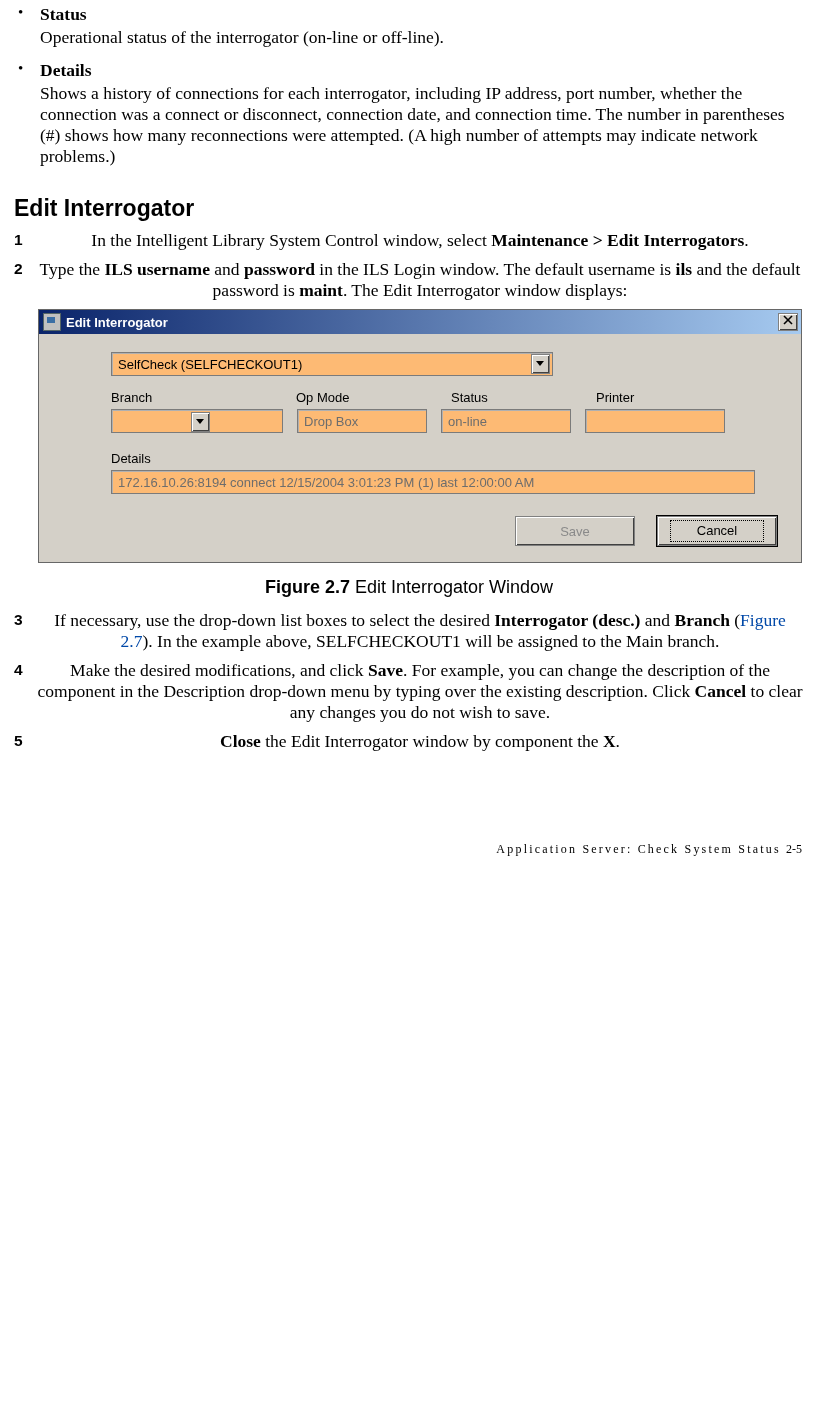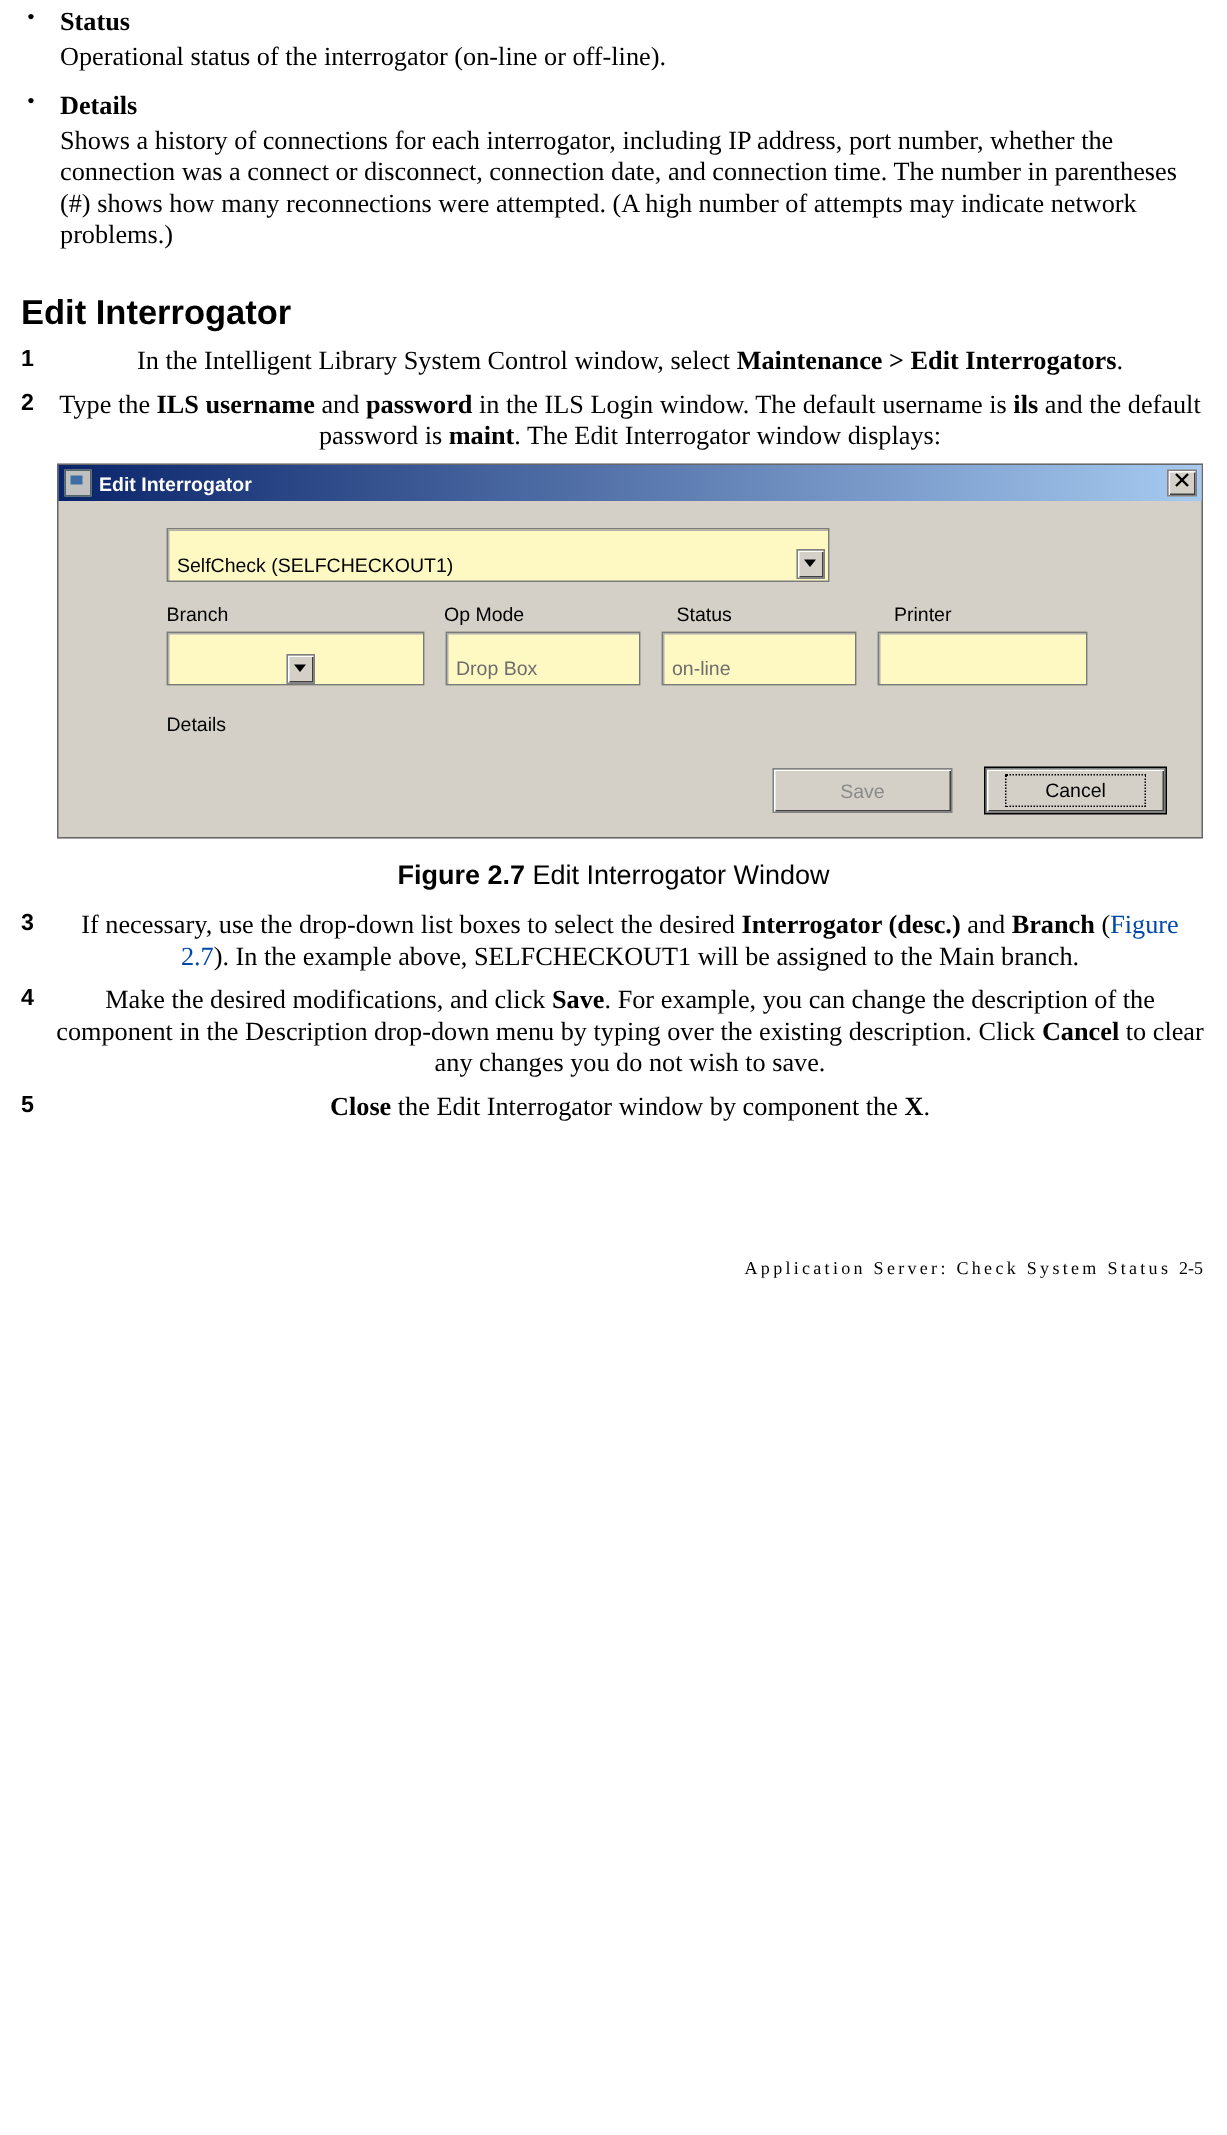--- a/index.html
+++ b/index.html
@@ -119,27 +119,27 @@
   .row-labels {
     display: flex;
     margin-top: 14px;
   }
   .row-labels > div { font-size: 13px; }
   .row-fields {
     display: flex;
     margin-top: 4px;
   }
   .combo, .textbox {
-    background: #fef9c3;
+    background: #fdba74;
     border: 1px solid #7b7b7b;
     box-shadow: inset 1px 1px 0 #b0b0b0;
     height: 22px;
     display: flex;
     align-items: center;
-    padding: 12px 4px 0 6px;
+    padding: 0 4px 0 6px;
     font-size: 13px;
     color: #000;
   }
   .combo.disabled, .textbox.disabled { color: #6d6d6d; }
   .combo .combo-text { flex: 1; white-space: nowrap; overflow: hidden; }
   .combo .combo-btn {
     width: 17px; height: 18px;
     background: #d4d0c8;
     border: 1px solid #808080;
     box-shadow: inset 1px 1px 0 #fff, inset -1px -1px 0 #404040;
@@ -279,20 +279,23 @@
         <div class="textbox disabled" style="width:118px;">
           <span>on-line</span>
         </div>
         <div style="width:14px;"></div>
         <div class="textbox" style="width:128px;">
           <span></span>
         </div>
       </div>
 
       <div class="field-label" style="margin-top:18px;">Details</div>
+      <div class="textbox disabled" style="width:632px;">
+        <span>172.16.10.26:8194 connect 12/15/2004 3:01:23 PM (1) last 12:00:00 AM</span>
+      </div>
 
       <div class="btn-row">
         <div class="win-btn disabled">
           <span>Save</span>
         </div>
         <div class="win-btn default">
           <span class="focus-ring">Cancel</span>
         </div>
       </div>
 

